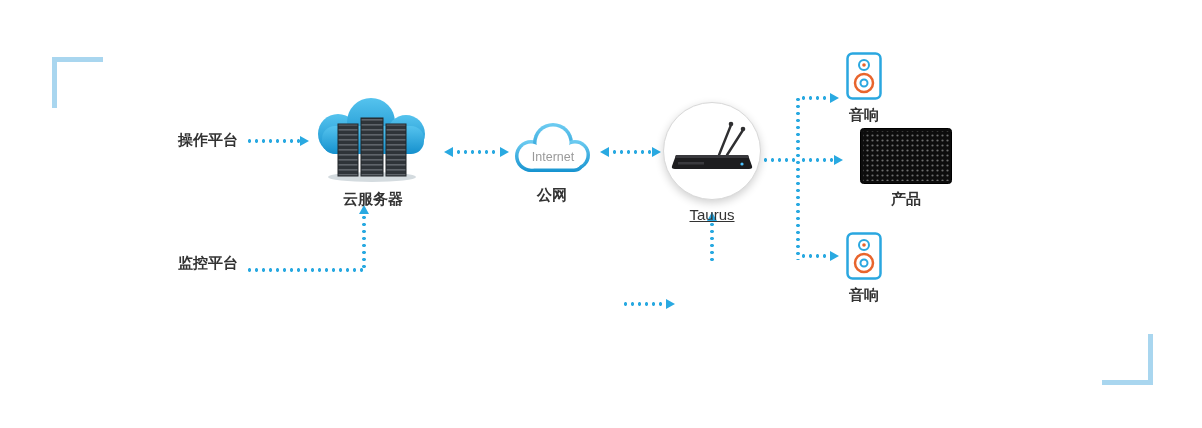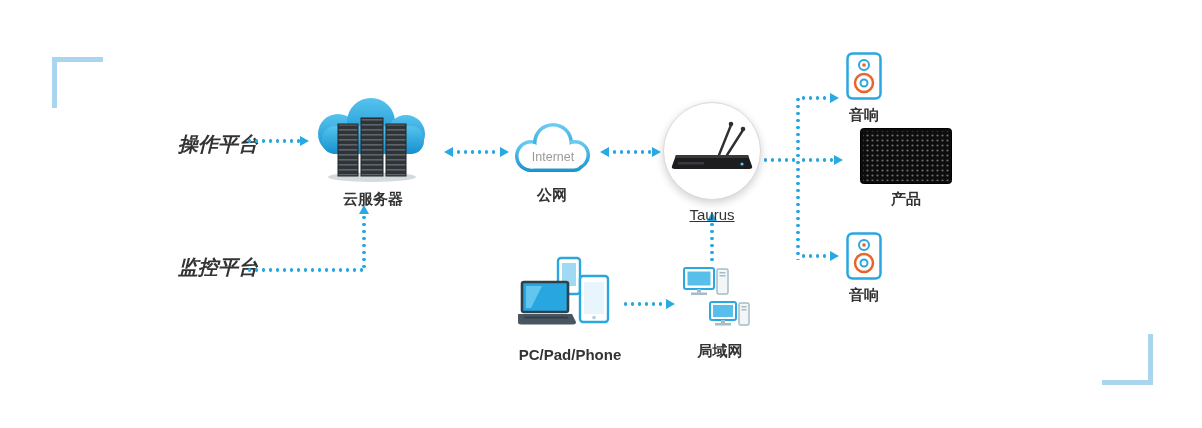--- a/index.html
+++ b/index.html
@@ -8,21 +8,21 @@
     font-family:"Liberation Sans","DejaVu Sans",sans-serif;color:#333;
   }
   svg text{font-family:"Liberation Sans","DejaVu Sans",sans-serif;}
 
   
   .bracket{position:absolute;width:46px;height:46px;}
   .bracket.tl{left:52px;top:57px;border-top:5px solid #a9d6ef;border-left:5px solid #a9d6ef;}
   .bracket.br{left:1102px;top:334px;border-bottom:5px solid #a9d6ef;border-right:5px solid #a9d6ef;}
 
   
-  .plabel{position:absolute;font-size:20px;font-weight:700;color:#333;white-space:nowrap;font-style:italic;}
+  .plabel{position:absolute;font-size:15px;font-weight:700;color:#333;white-space:nowrap;}
 
   
   .node{position:absolute;display:flex;flex-direction:column;align-items:center;}
   .nlabel{margin-top:6px;font-size:15px;font-weight:700;color:#333;white-space:nowrap;text-align:center;}
   .nlabel.normal{font-weight:400;text-decoration:underline;}
 
   
   .dots-h{position:absolute;height:4px;background-image:radial-gradient(circle,#29a9e1 1.7px,rgba(41,169,225,0) 1.9px);background-size:7px 4px;background-position:0 50%;background-repeat:repeat-x;}
   .dots-v{position:absolute;width:4px;background-image:radial-gradient(circle,#29a9e1 1.7px,rgba(41,169,225,0) 1.9px);background-size:4px 7px;background-position:50% 0;background-repeat:repeat-y;}
 
@@ -173,55 +173,15 @@
     <svg width="38" height="48" viewBox="0 0 36 48">
       <rect x="1.5" y="1.5" width="33" height="45" rx="5" fill="#fff" stroke="#2aa7e0" stroke-width="2.5"></rect>
       <circle cx="18" cy="13" r="5" fill="none" stroke="#2aa7e0" stroke-width="2"></circle>
       <circle cx="18" cy="13" r="1.8" fill="#e8642c"></circle>
       <circle cx="18" cy="31" r="9" fill="none" stroke="#e8642c" stroke-width="2.5"></circle>
       <circle cx="18" cy="31" r="3.5" fill="none" stroke="#2aa7e0" stroke-width="2"></circle>
     </svg>
     <div class="nlabel">音响</div>
   </div>
 
-  <div class="node" style="left:500px;top:256px;width:140px">
-    <svg width="104" height="84" viewBox="0 0 104 84">
 
-      <rect x="40" y="2" width="22" height="36" rx="3" fill="#fff" stroke="#2aa7e0" stroke-width="2.4"></rect>
-      <rect x="44" y="7" width="14" height="23" fill="#9fd9f4"></rect>
-
-      <rect x="62" y="20" width="28" height="46" rx="3" fill="#fff" stroke="#2aa7e0" stroke-width="2.4"></rect>
-      <rect x="66" y="26" width="20" height="32" fill="#e8f5fc"></rect>
-      <circle cx="76" cy="61.5" r="1.8" fill="#b6cdd8"></circle>
-
-      <rect x="4" y="26" width="46" height="30" rx="2" fill="#28a6e0" stroke="#31414c" stroke-width="2.6"></rect>
-      <path d="M8,30 L24,30 L13,52 L8,52 Z" fill="#63c6ee"></path>
-      <path d="M0,58 L54,58 L58,66 Q58,68.5 55,68.5 L3,68.5 Q0,68.5 0,66 Z" fill="#49565f"></path>
-      <rect x="6" y="60.5" width="44" height="2" fill="#31414c"></rect>
-    </svg>
-    <div class="nlabel">PC/Pad/Phone</div>
-  </div>
-
-  <div class="node" style="left:680px;top:264px;width:80px">
-    <svg width="80" height="72" viewBox="0 0 80 72">
-
-      <rect x="4" y="4" width="30" height="21" rx="2" fill="#fff" stroke="#29a9e1" stroke-width="2"></rect>
-      <rect x="7.5" y="7.5" width="23" height="14" fill="#57bfe9"></rect>
-      <rect x="17" y="25" width="4" height="3.5" fill="#a7bcc6"></rect>
-      <rect x="11" y="28.5" width="16" height="2.5" fill="#a7bcc6"></rect>
-      <rect x="37" y="5" width="11" height="25" rx="1.5" fill="#f2f6f8" stroke="#a7bcc6" stroke-width="1.5"></rect>
-      <rect x="39.5" y="8" width="6" height="1.5" fill="#a7bcc6"></rect>
-      <rect x="39.5" y="11" width="6" height="1.5" fill="#a7bcc6"></rect>
-
-      <g transform="translate(26,34)">
-        <rect x="4" y="4" width="26" height="18" rx="2" fill="#fff" stroke="#29a9e1" stroke-width="2"></rect>
-        <rect x="7" y="7" width="20" height="12" fill="#57bfe9"></rect>
-        <rect x="15" y="22" width="4" height="3" fill="#a7bcc6"></rect>
-        <rect x="9" y="25" width="16" height="2.5" fill="#a7bcc6"></rect>
-        <rect x="33" y="5" width="10" height="22" rx="1.5" fill="#f2f6f8" stroke="#a7bcc6" stroke-width="1.5"></rect>
-        <rect x="35.5" y="8" width="5" height="1.5" fill="#a7bcc6"></rect>
-        <rect x="35.5" y="11" width="5" height="1.5" fill="#a7bcc6"></rect>
-      </g>
-    </svg>
-    <div class="nlabel">局域网</div>
-  </div>
 
 </div>
 
 </body></html>

